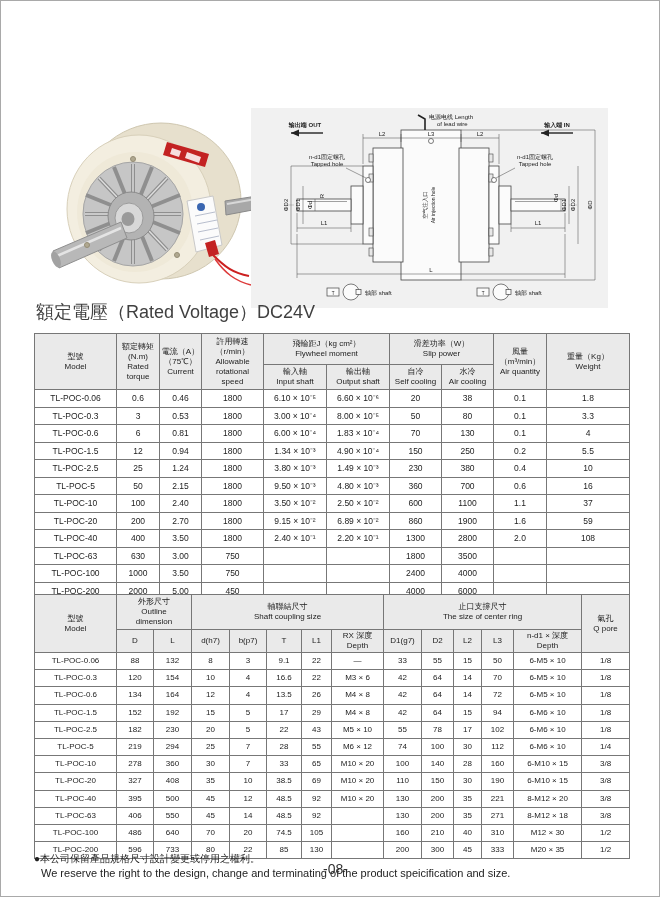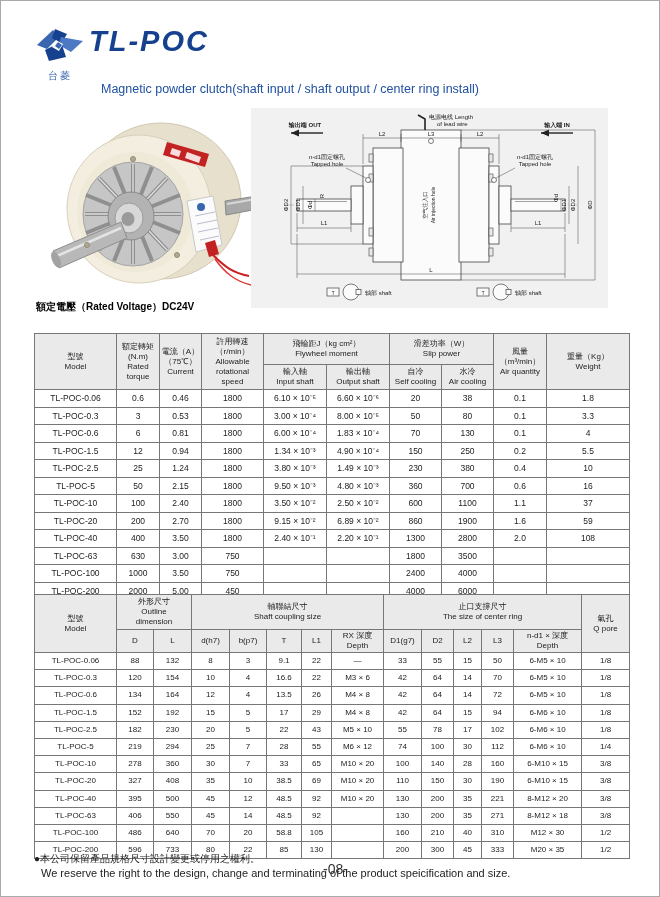--- a/index.html
+++ b/index.html
@@ -13,21 +13,21 @@
   .title{position:absolute;left:88px;top:24px;color:#16418f;font-size:29px;
          font-weight:bold;font-style:italic;letter-spacing:2px;}
   .sub-zh{position:absolute;left:88px;top:57px;color:#16418f;font-size:15.5px;font-weight:bold;}
   .sub-en{position:absolute;left:100px;top:81px;color:#2050a0;font-size:12.5px;}
 
   
   .photo{position:absolute;left:28px;top:114px;}
   .panel{position:absolute;left:250px;top:107px;width:357px;height:200px;background:#f1f1f1;}
   .panel svg{display:block;}
 
-  .section-title{position:absolute;left:35px;top:299px;font-size:10px;color:#000000;font-weight:700;}
+  .section-title{position:absolute;left:35px;top:299px;font-size:18px;color:#404040;font-weight:400;}
 
   
   .tbl{position:absolute;left:33px;border-collapse:collapse;table-layout:fixed;
        background:#fff;border:1.5px solid #555;}
   .tbl th,.tbl td{border:1px solid #777;text-align:center;vertical-align:middle;
        padding:0;color:#1c1c1c;white-space:pre-line;overflow:hidden;}
   .tbl th{background:#eaeaea;font-weight:normal;font-size:8px;line-height:1.25;}
   #t1{top:332px;width:595px;}
   #t1 td{font-size:8.5px;height:16.5px;line-height:1;}
   #t1 tr.tier1 th{height:30px;}
@@ -43,33 +43,20 @@
   .note-en{font-size:11px;line-height:1.35;padding-left:7px;}
   .page-no{position:absolute;left:322px;top:860px;font-size:14px;color:#333;}
 
   svg text{font-family:"Liberation Sans", sans-serif;}
 </style>
 </head>
 <body>
 
 <div class="page">
 
-  <div class="logo">
-    <svg width="50" height="36" viewBox="0 0 50 36">
-      <polygon points="2,17 18,2 24,9 12,21" fill="#3a66b0"></polygon>
-      <polygon points="20,1 32,6 26,16 17,10" fill="#16418f"></polygon>
-      <polygon points="26,9 48,13 36,24 24,17" fill="#4d78c4"></polygon>
-      <polygon points="10,22 26,14 31,29 14,33" fill="#16418f"></polygon>
-      <polygon points="21,12 28,16 24,23 17,19" fill="#ffffff"></polygon>
-      <polygon points="23,14 27,17 24,21 20,18" fill="#3a66b0"></polygon>
-    </svg>
-    <div class="logo-text">台菱</div>
-  </div>
-  <div class="title">TL-POC</div>
-  <div class="sub-en">Magnetic powder clutch(shaft input / shaft output / center ring install)</div>
 
   <div class="photo">
     <svg width="232" height="186" viewBox="0 0 232 186">
       <ellipse cx="132" cy="86" rx="80" ry="78" fill="#e7e0cd" stroke="#cfc7b0" stroke-width="1"></ellipse>
       <ellipse cx="110" cy="94" rx="72" ry="74" fill="#f3eee0" stroke="#d8d0ba" stroke-width="1"></ellipse>
       <ellipse cx="106" cy="97" rx="58" ry="60" fill="#efe9d8"></ellipse>
       <ellipse cx="104" cy="99" rx="50" ry="52" fill="#c6c6c6" stroke="#a5a5a5"></ellipse>
       <g stroke="#8f8f8f" stroke-width="4">
         <line x1="104" y1="49" x2="104" y2="149"></line>
         <line x1="56" y1="99" x2="152" y2="99"></line>
@@ -644,21 +631,21 @@
           <td>271</td>
           <td>8-M12 × 18</td>
           <td>3/8</td>
         </tr>
         <tr>
           <td>TL-POC-100</td>
           <td>486</td>
           <td>640</td>
           <td>70</td>
           <td>20</td>
-          <td>58.8</td>
+          <td>74.5</td>
           <td>105</td>
           <td></td>
           <td>160</td>
           <td>210</td>
           <td>40</td>
           <td>310</td>
           <td>M12 × 30</td>
           <td>1/2</td>
         </tr>
         <tr>

